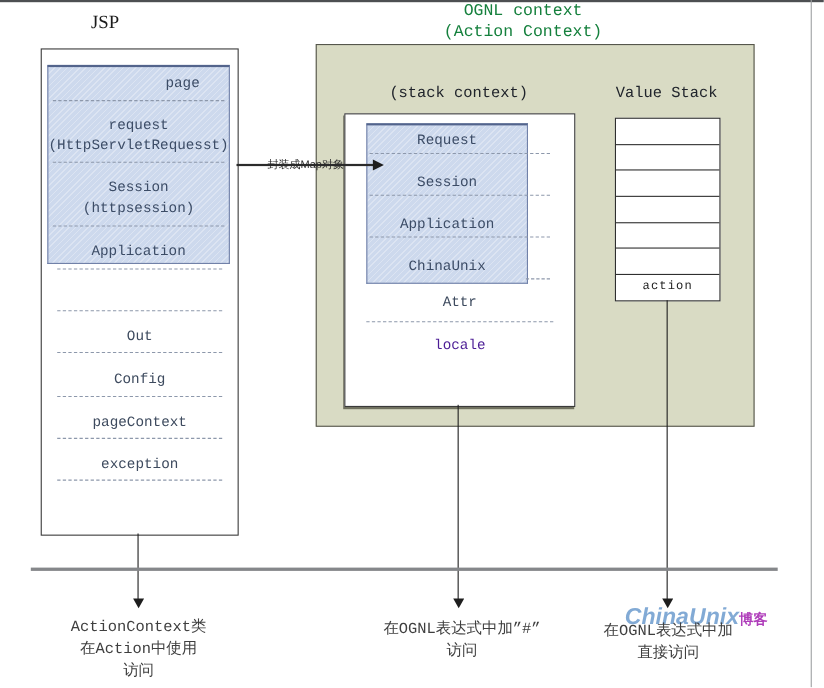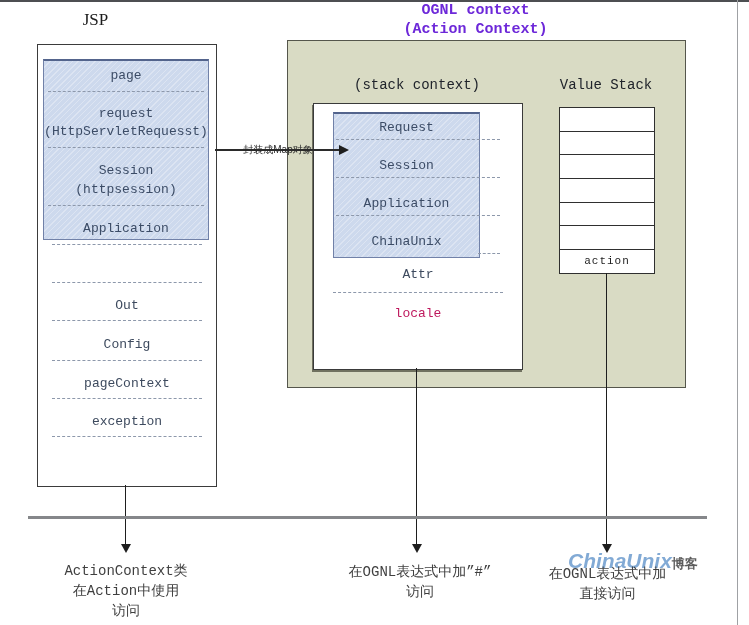--- a/index.html
+++ b/index.html
@@ -40,46 +40,46 @@
   
   .vline{width:1px;background:#1e1e1e;}
   .arrow-down{width:0;height:0;border-left:5px solid transparent;border-right:5px solid transparent;border-top:9px solid #1e1e1e;}
   
   .thick-line{left:28px;top:516px;width:679px;height:3px;background:#85878a;}
   
   .caption{font-size:14px;line-height:20px;color:#3f3f3f;z-index:3;
     font-family:"Liberation Mono","DejaVu Sans Mono","Liberation Sans",sans-serif;}
   
   .jsp-title{font-size:17px;color:#1b1b1b;}
-  .ognl-title{font-size:15px;font-weight:bold;color:#6d28d9;line-height:19px;}
+  .ognl-title{font-size:15px;font-weight:normal;color:#15803d;line-height:19px;}
   .sub-title{font-size:14px;color:#20242b;}
   
   .wm{z-index:1;opacity:.85;}
   .wm-brand{font-size:21px;font-weight:bold;color:#6d9cce;font-style:italic;letter-spacing:0;}
-  .wm-suffix{font-size:13px;font-weight:bold;color:#404040;font-style:normal;}
+  .wm-suffix{font-size:13px;font-weight:bold;color:#a21caf;font-style:normal;}
   .wm-url{font-size:15px;color:#a4bbd4;letter-spacing:1px;}
 </style>
 </head>
 <body>
 
 <div class="canvas">
 
   <div class="abs top-line"></div>
   <div class="abs right-line"></div>
 
   <div class="abs serif jsp-title center" style="left:58px;top:10px;width:75px;">JSP</div>
   <div class="abs ognl-title center" style="left:377px;top:1px;width:197px;">
     <div>OGNL context</div>
     <div>(Action Context)</div>
   </div>
 
   <div class="abs jsp-box">
 
     <div class="abs blue-box jsp-blue">
-      <div class="row" style="top:7px;">page</div>
+      <div class="row" style="top:7px;padding-left:40px;">page</div>
       <div class="dash" style="left:4px;right:4px;top:30px;"></div>
       <div class="row" style="top:45px;">request</div>
       <div class="row" style="top:63px;">(HttpServletRequesst)</div>
       <div class="dash" style="left:4px;right:4px;top:86px;"></div>
       <div class="row" style="top:102px;">Session</div>
       <div class="row" style="top:121px;">(httpsession)</div>
       <div class="dash" style="left:4px;right:4px;top:144px;"></div>
       <div class="row" style="top:160px;">Application</div>
     </div>
 
@@ -103,21 +103,21 @@
 
   <div class="abs stack-white">
     <div class="abs blue-box mid-blue">
       <div class="row" style="top:6px;">Request</div>
       <div class="row" style="top:44px;">Session</div>
       <div class="row" style="top:82px;">Application</div>
       <div class="row" style="top:120px;">ChinaUnix</div>
     </div>
     <div class="row" style="top:163px;color:#3d4a5e;text-align:center;">Attr</div>
     <div class="dash" style="left:19px;width:170px;top:188px;"></div>
-    <div class="row" style="top:202px;color:#be185d;">locale</div>
+    <div class="row" style="top:202px;color:#4c1d95;">locale</div>
   </div>
 
   <div class="abs dash" style="left:336px;width:164px;top:139px;"></div>
   <div class="abs dash" style="left:336px;width:164px;top:177px;"></div>
   <div class="abs dash" style="left:336px;width:164px;top:215px;"></div>
   <div class="abs dash" style="left:478px;width:22px;top:253px;"></div>
 
   <div class="abs vstack">
     <div class="vcell"></div>
     <div class="vcell"></div>

